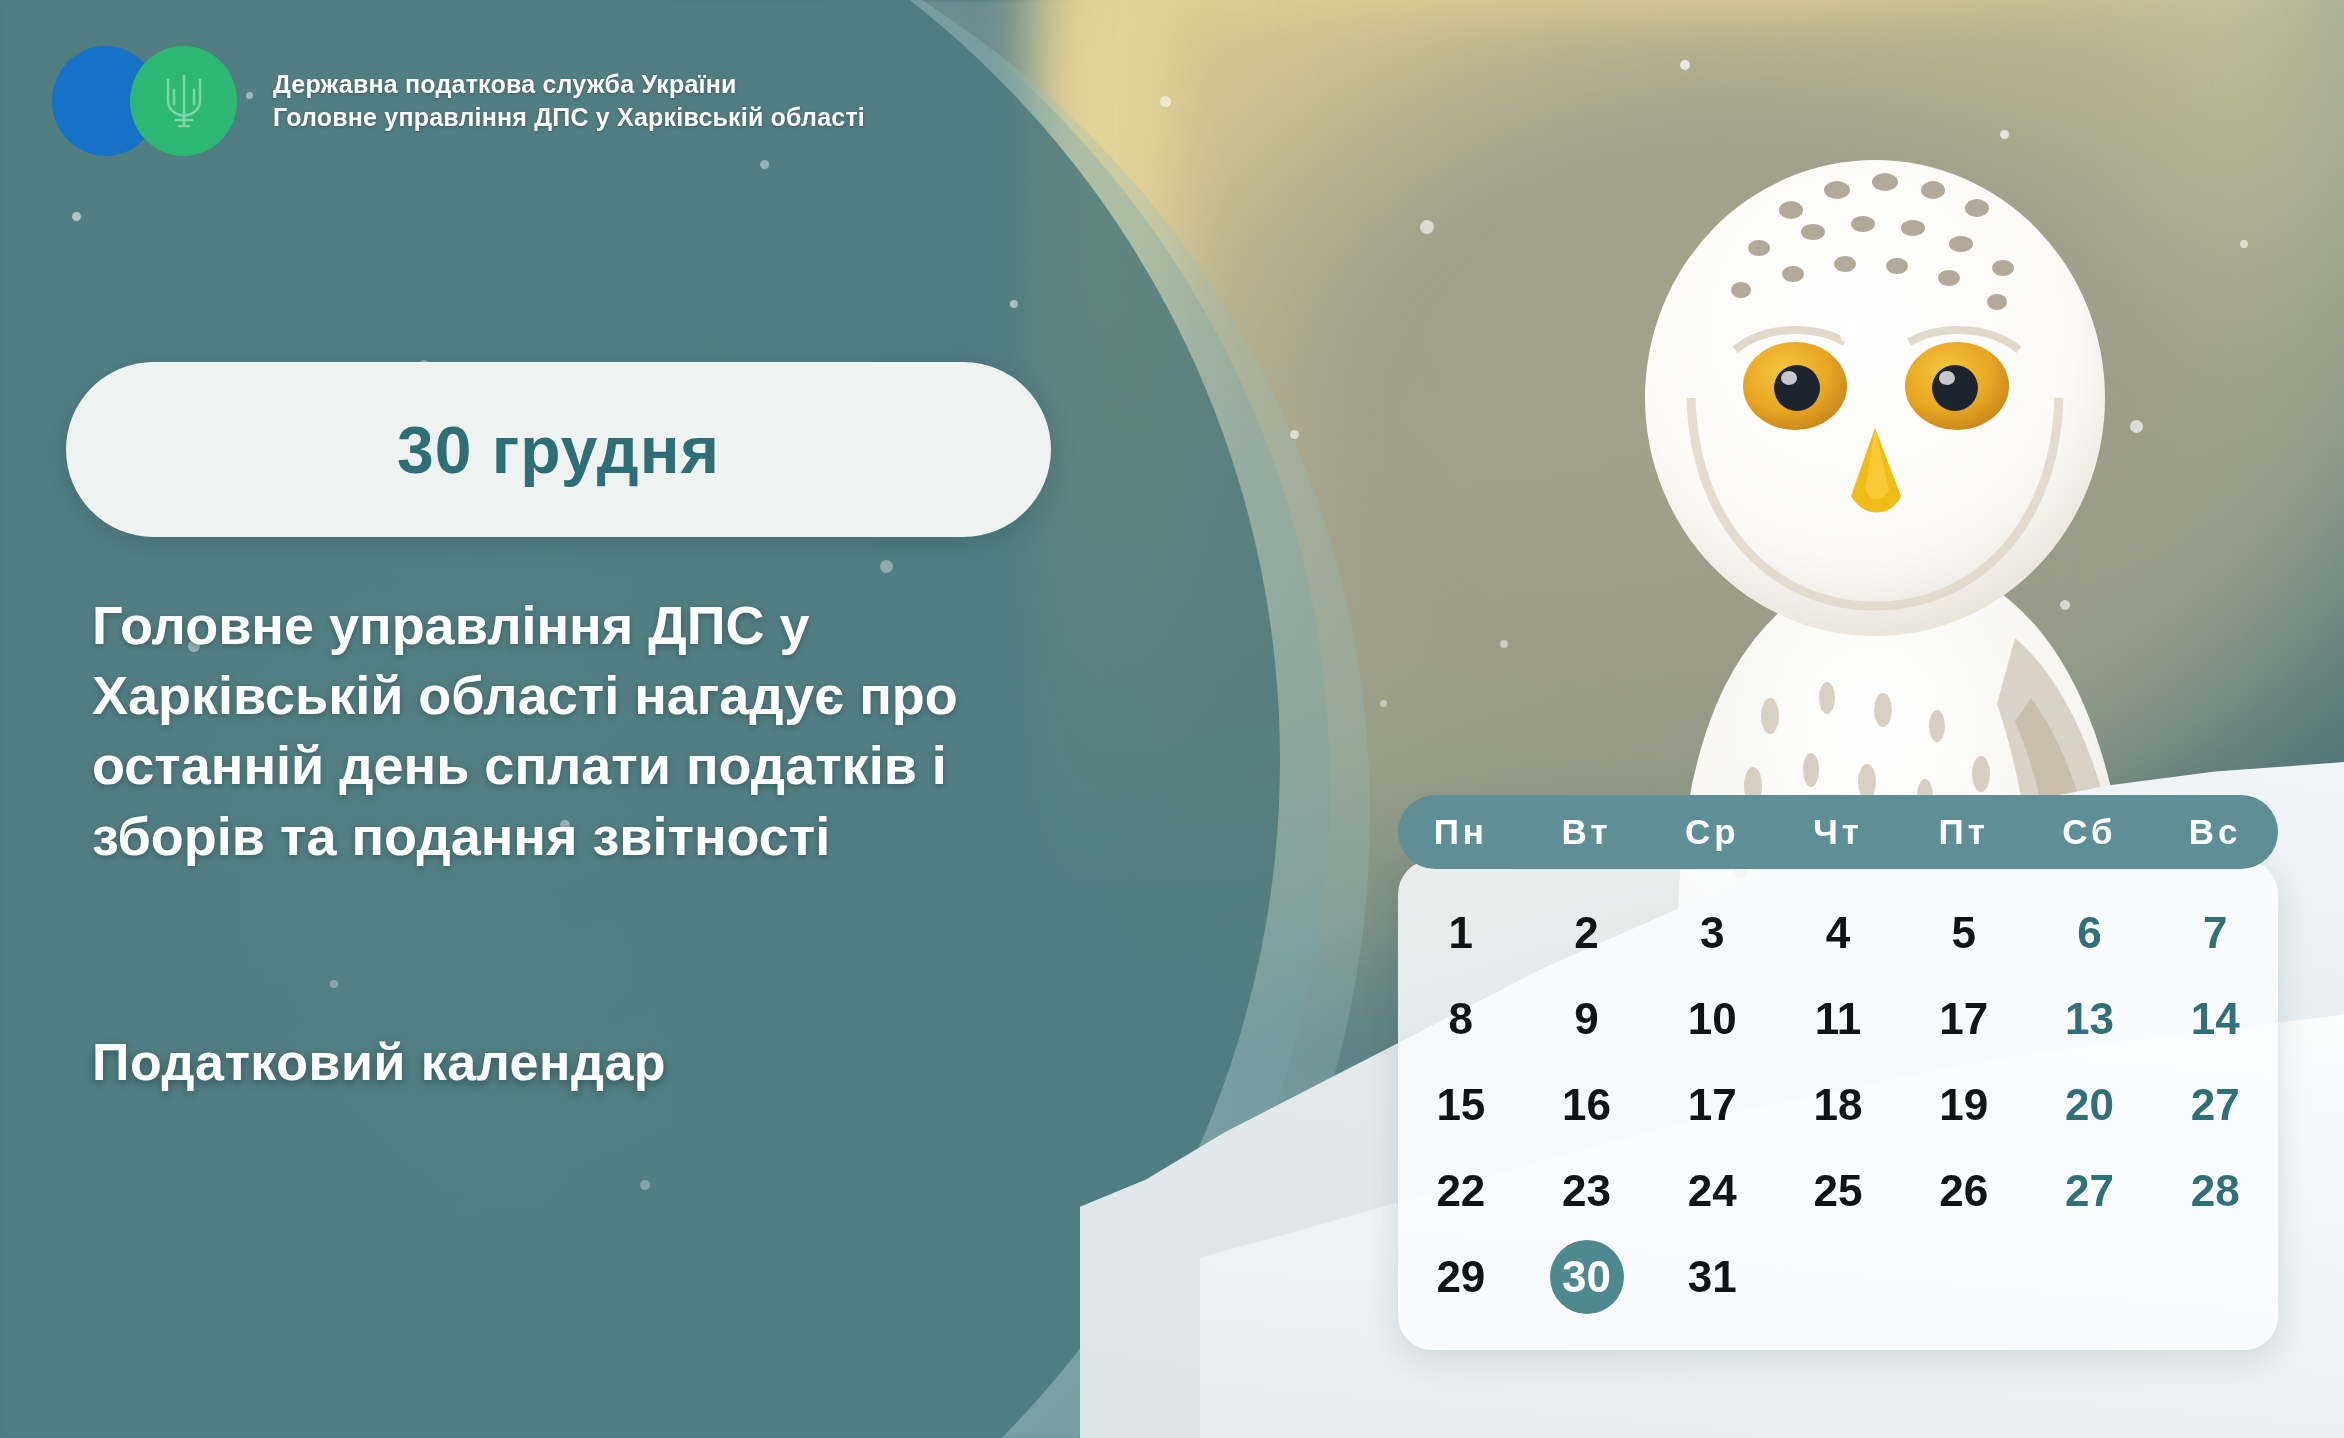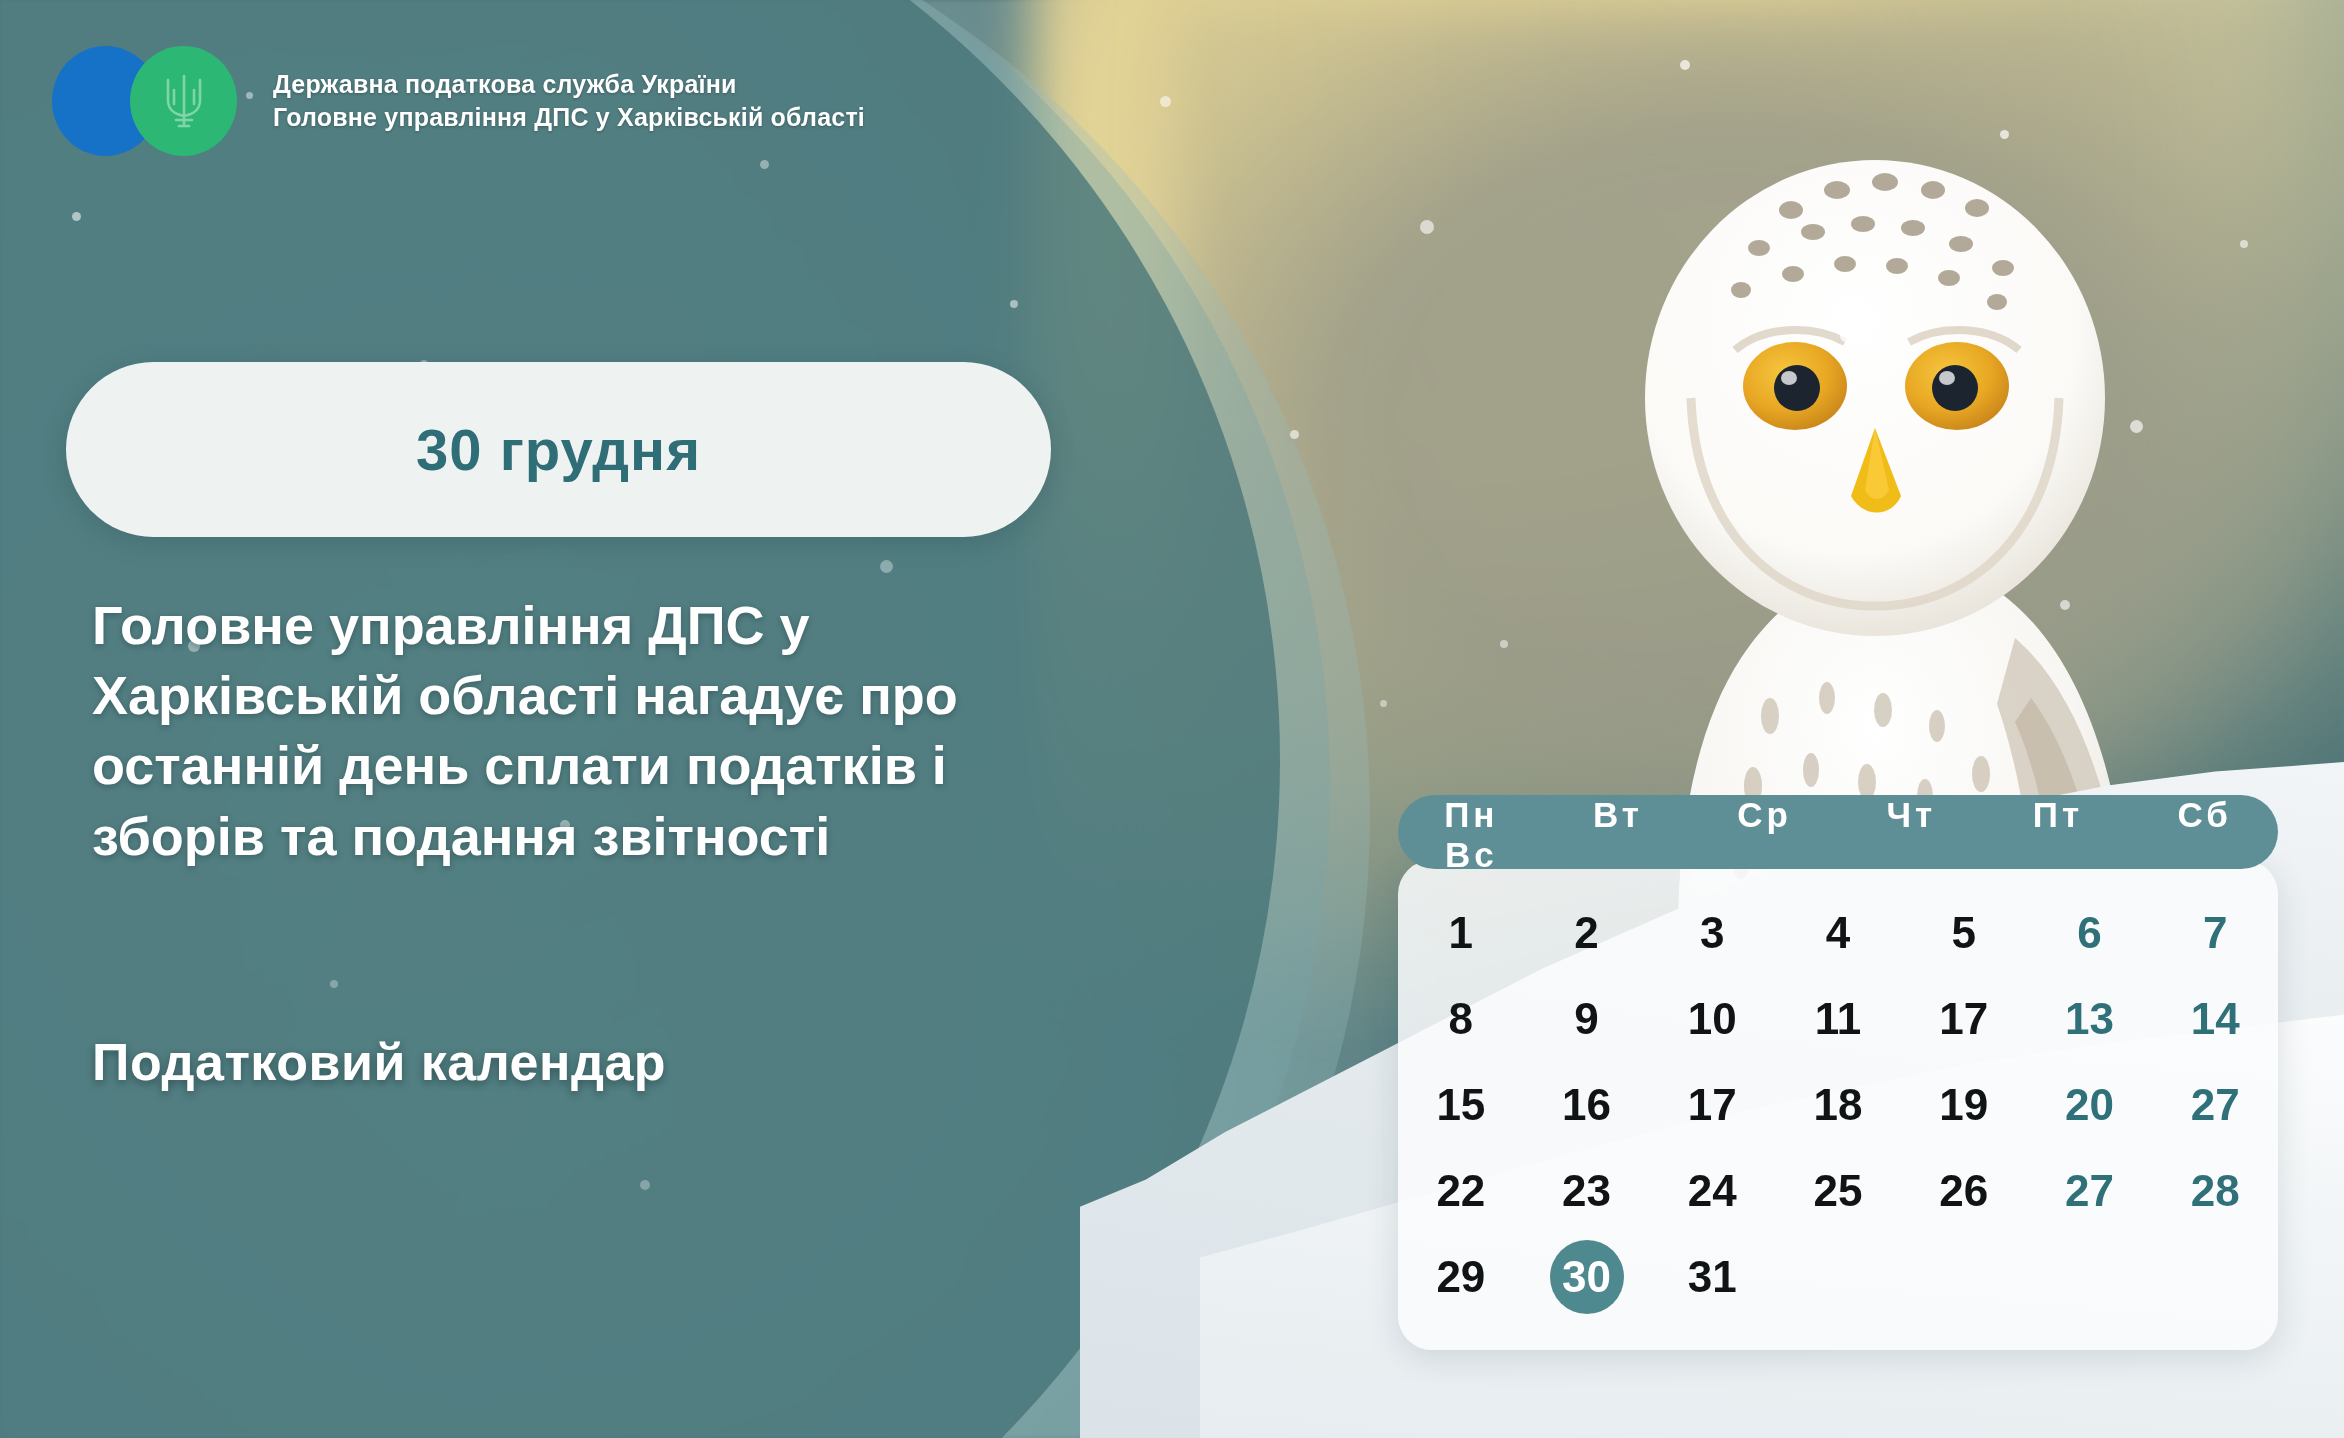--- a/index.html
+++ b/index.html
@@ -87,21 +87,21 @@
 
   
   .date-pill{
     position:absolute; left:66px; top:362px; width:985px; height:175px;
     background:#eef3f2; border-radius:90px;
     display:flex; align-items:center; justify-content:center;
     box-shadow:0 6px 26px rgba(18,45,48,.18);
     z-index:8;
   }
   .date-pill span{
-    color:#2f6e77; font-size:58px; font-weight:bold; letter-spacing:1px;
+    color:#2f6e77; font-size:66px; font-weight:bold; letter-spacing:1px;
   }
 
   
   .body-copy{
     position:absolute; left:92px; top:590px; width:900px; z-index:8;
     color:#ffffff; font-size:54px; line-height:1.30; font-weight:700;
     text-shadow:0 2px 6px rgba(12,36,38,.35);
   }
   .headline{
     position:absolute; left:92px; top:1032px; z-index:8;
@@ -113,21 +113,21 @@
   .cal-card{
     position:absolute; left:1398px; top:860px; width:880px; height:490px;
     background:rgba(250,252,253,.86);
     border-radius:34px;
     box-shadow:0 8px 34px rgba(28,56,62,.14);
     z-index:7;
   }
   .cal-head{
     position:absolute; left:1398px; top:795px; width:880px; height:74px;
     background:#5e8f96; border-radius:38px;
-    display:grid; grid-template-columns:repeat(6,1fr); align-items:center;
+    display:grid; grid-template-columns:repeat(7,1fr); align-items:center;
     z-index:8;
   }
   .cal-head div{
     text-align:center; color:#ffffff; font-size:35px; font-weight:bold; letter-spacing:4px;
   }
   .cal-grid{
     position:absolute; left:1398px; top:890px; width:880px; height:450px;
     display:grid; grid-template-columns:repeat(7,1fr); grid-auto-rows:86px;
     z-index:8;
   }

